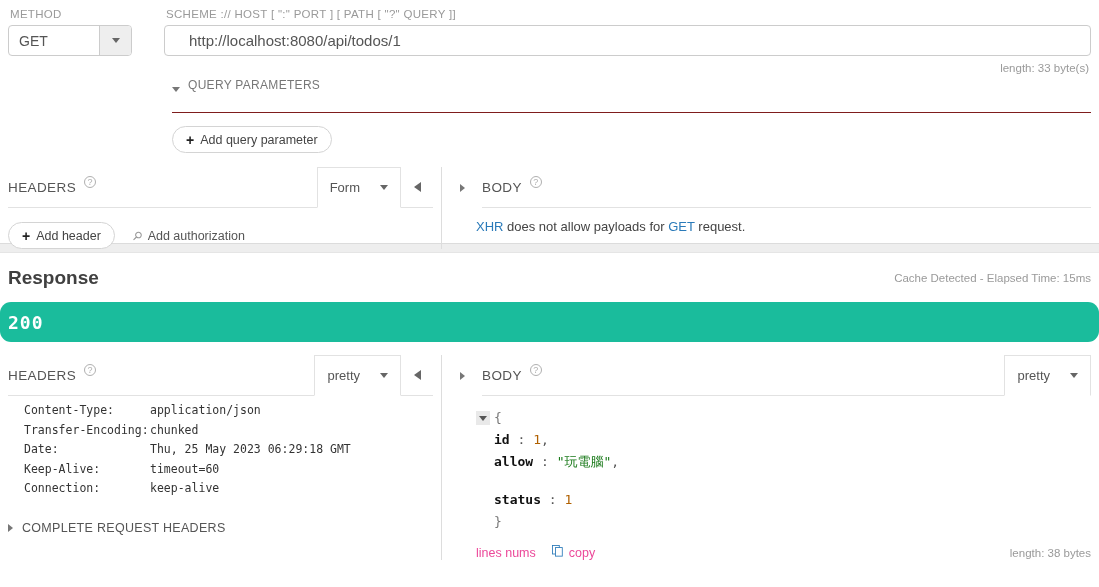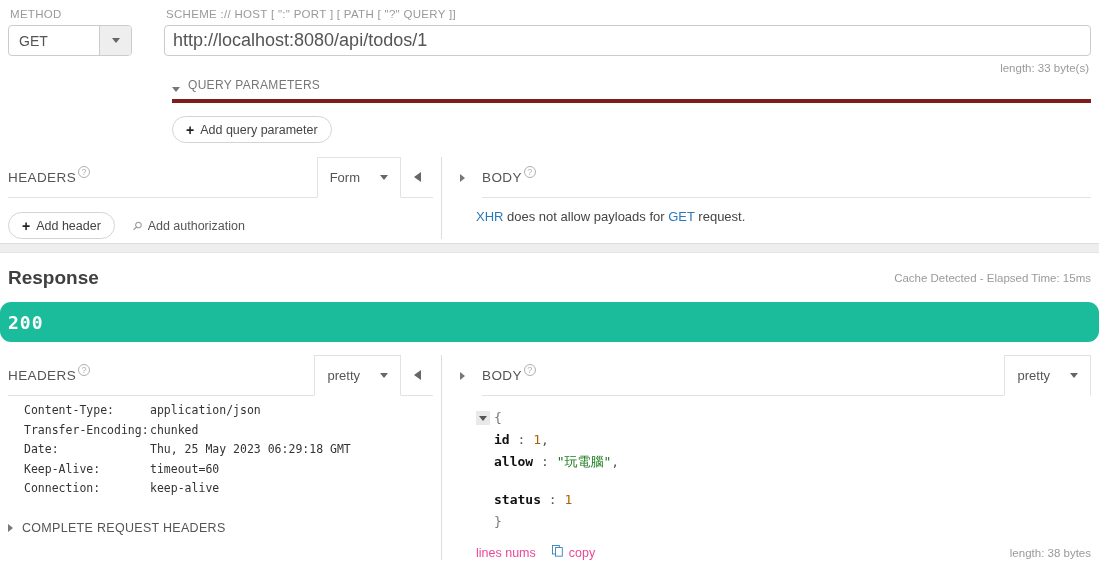--- a/index.html
+++ b/index.html
@@ -63,22 +63,22 @@
     border-top: 5px solid #666;
   }
 
   .url-input {
     height: 31px;
     border: 1px solid #ccc;
     border-radius: 4px;
     background: #fff;
     display: flex;
     align-items: center;
-    padding-left: 8px;
-    font-size: 18px;
+    padding-left: 24px;
+    font-size: 15px;
     color: #555;
   }
 
   .send-btn-group { display: flex; height: 31px; }
   .send-btn {
     flex: 1;
     background: #1266b0;
     color: #fff;
     border: none;
     border-radius: 3px 0 0 3px;
@@ -117,22 +117,22 @@
   }
 
   .qp-row { padding-left: 172px; padding-right: 8px; margin-top: 4px; }
   .qp-header {
     display: flex;
     align-items: flex-end;
     gap: 8px;
     font-size: 12px;
     color: #777;
     letter-spacing: 0.3px;
-    padding-bottom: 7px;
-    border-bottom: 4px solid #7f1d1d;
+    padding-bottom: 20px;
+    border-bottom: 1px solid #7f1d1d;
     cursor: pointer;
   }
   .tri-down {
     width: 0; height: 0;
     border-left: 4.5px solid transparent;
     border-right: 4.5px solid transparent;
     border-top: 5.5px solid #777;
   }
   .tri-right {
     width: 0; height: 0;
@@ -170,21 +170,21 @@
     align-items: flex-start;
     height: 42px;
     padding: 0 8px;
   }
   .pane-title-wrap {
     flex: 1;
     display: flex;
     align-items: center;
     height: 41px;
     border-bottom: 1px solid #e2e2e2;
-    gap: 2px;
+    gap: 8px;
   }
   .pane-title {
     font-size: 13.5px;
     color: #555;
     letter-spacing: 0.4px;
   }
   .help-icon {
     display: inline-block;
     width: 12px; height: 12px;
     border: 1px solid #b0b0b0;

